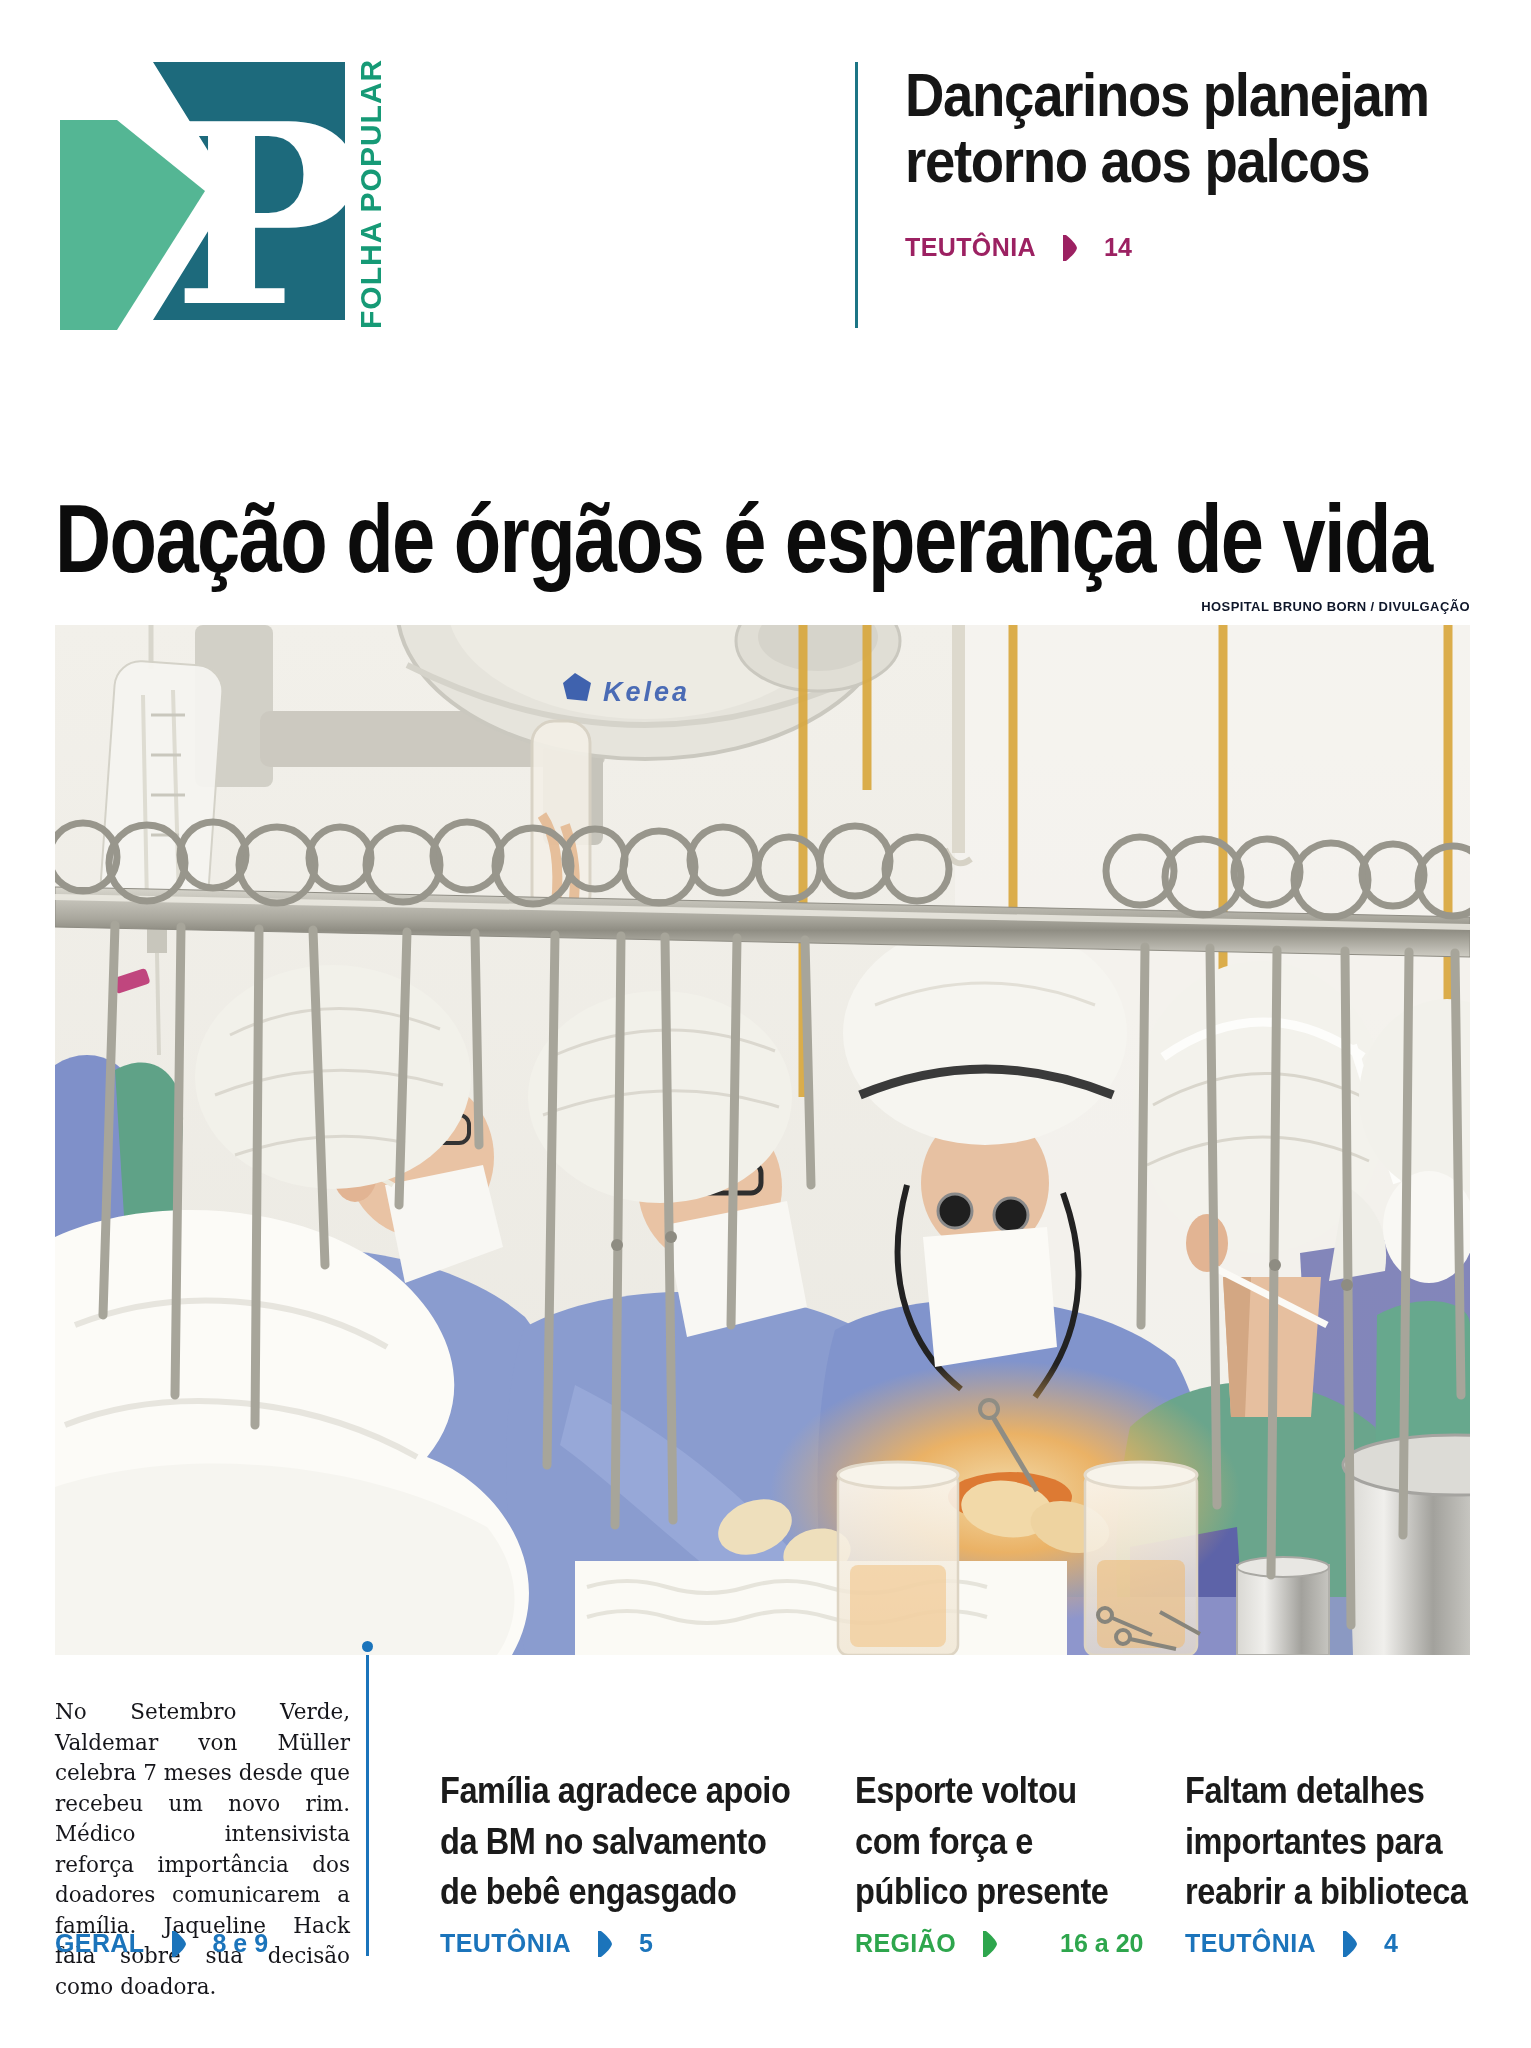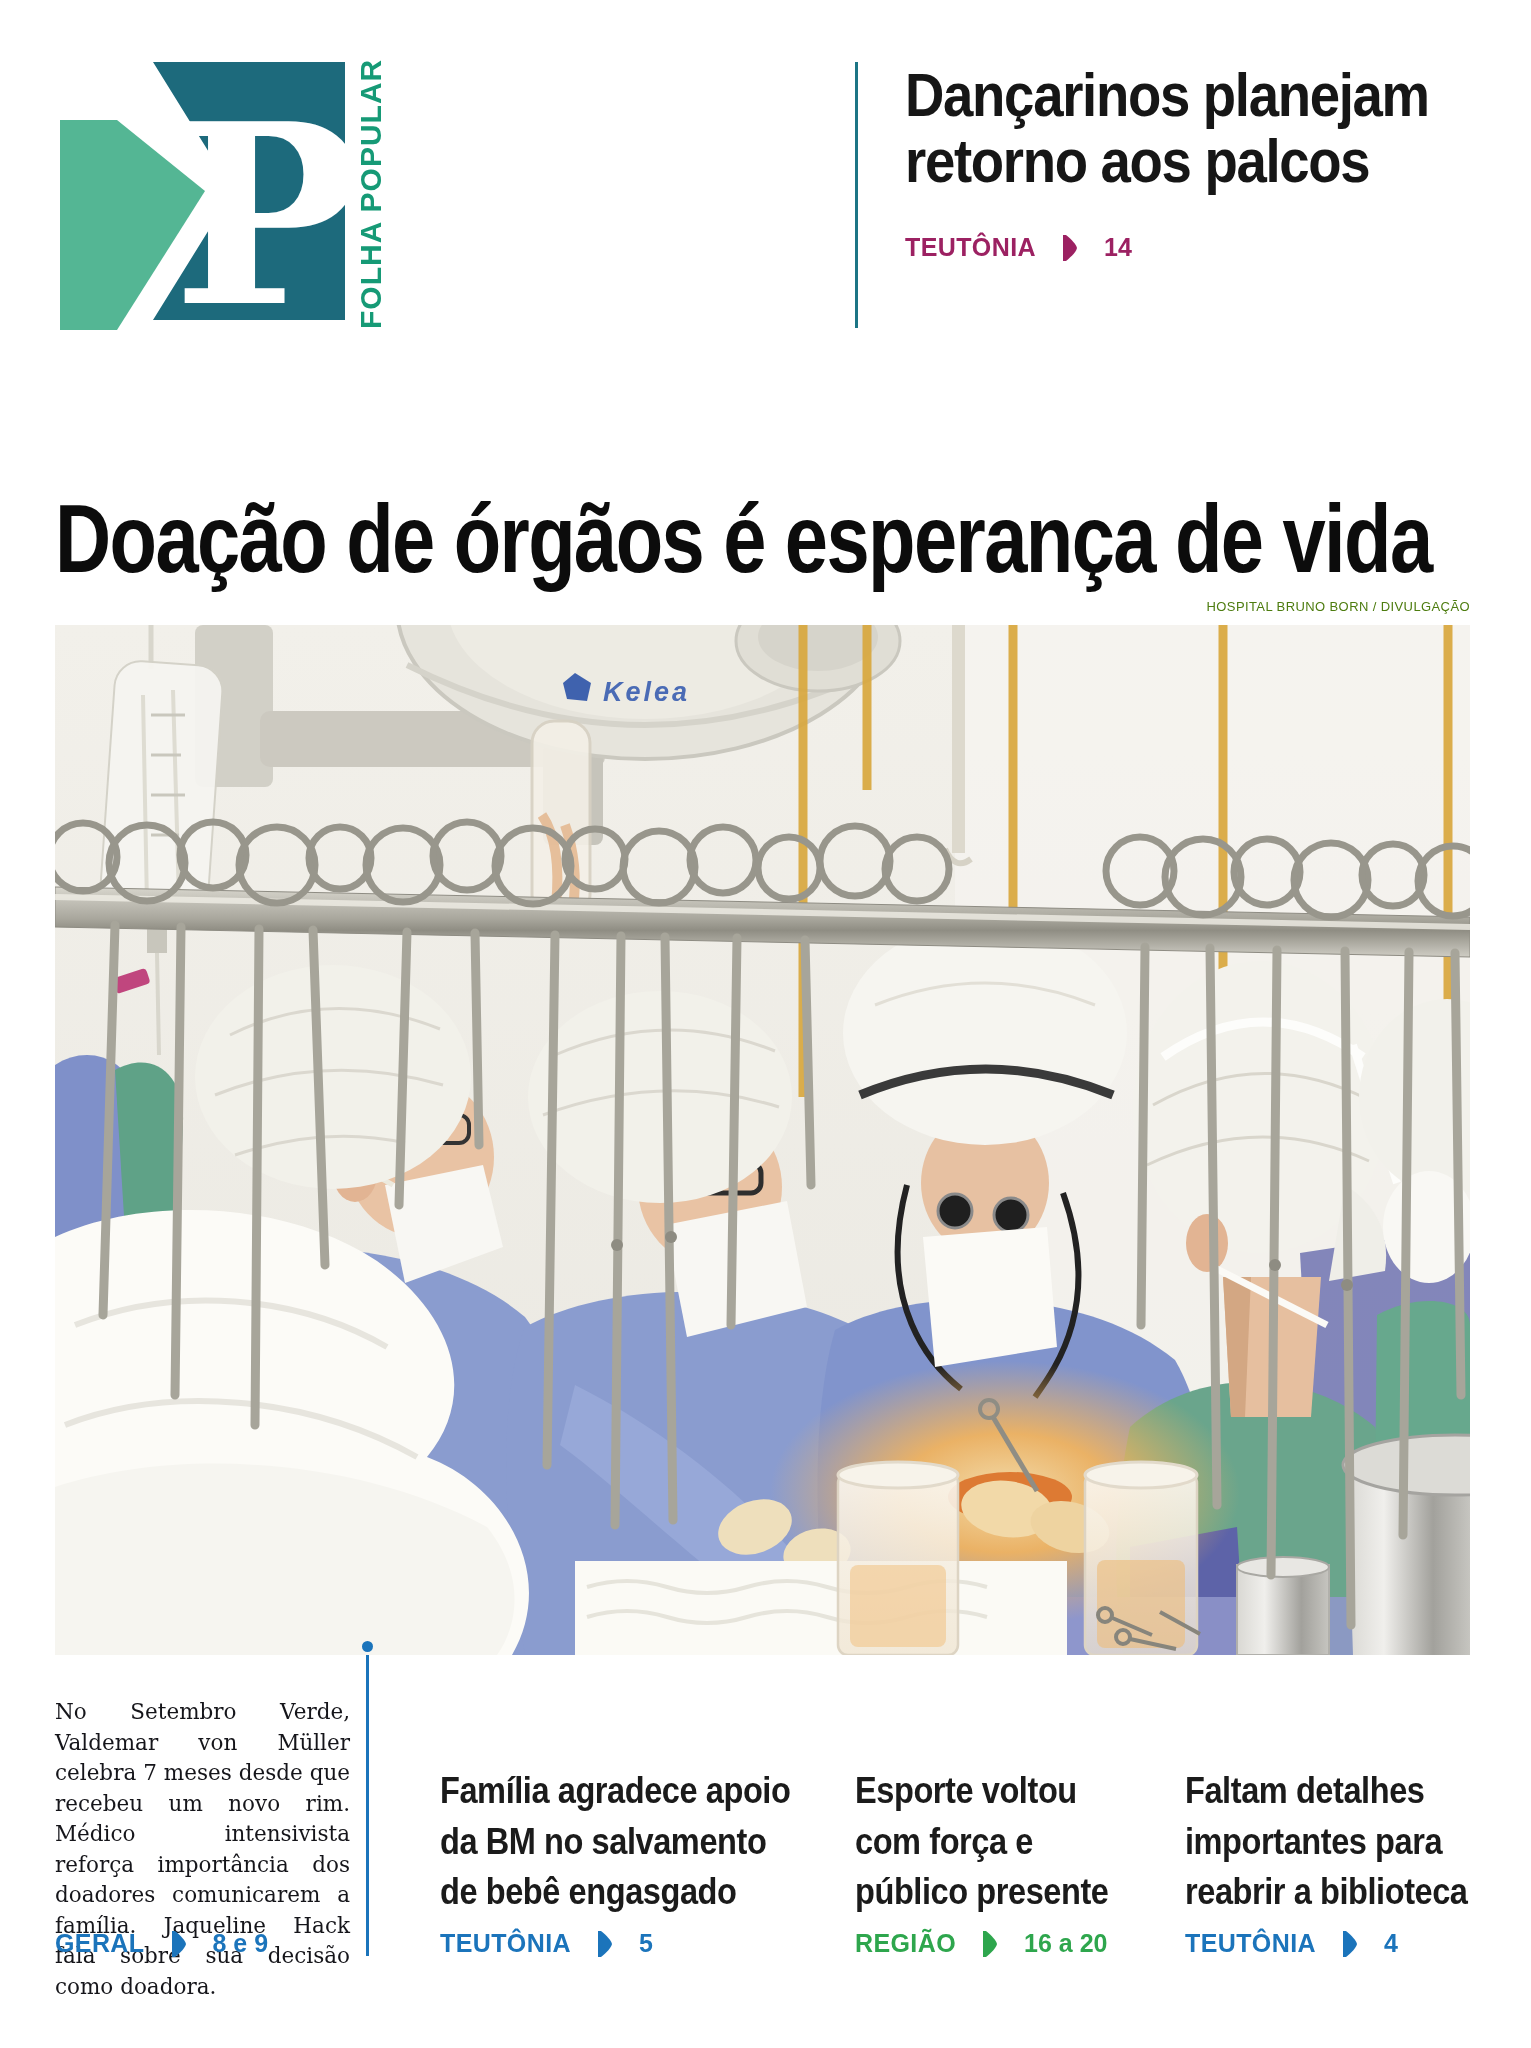--- a/index.html
+++ b/index.html
@@ -31,22 +31,22 @@
   .top-story .section-row{margin-top:40px;}
   .section-label{font-size:25px;font-weight:bold;letter-spacing:0.4px;}
   .section-pages{font-size:25px;font-weight:bold;}
   .flag{width:16px;height:26px;margin:0 26px;}
   .magenta{color:#9c2162;}
 
   
   .lead-headline{position:absolute;left:55px;top:484px;width:1420px;
     font-size:96px;font-weight:bold;color:#0c0c0c;letter-spacing:-2px;white-space:pre;
     transform:scaleX(0.81);transform-origin:left top;}
-  .photo-credit{position:absolute;right:61px;top:599px;font-size:13px;font-weight:normal;
-    color:#4d7c0f;letter-spacing:0.4px;}
+  .photo-credit{position:absolute;right:61px;top:599px;font-size:13px;font-weight:bold;
+    color:#0f172a;letter-spacing:0.4px;}
   .photo-wrap{position:absolute;left:55px;top:625px;width:1415px;height:1030px;}
 
   
   .marker-dot{position:absolute;left:362px;top:1641px;width:11px;height:11px;border-radius:50%;background:#1b74bb;}
   .marker-line{position:absolute;left:366px;top:1655px;width:3px;height:301px;background:#1b74bb;}
 
   
   .lead-summary{position:absolute;left:55px;top:1697px;width:295px;
     font-family:"DejaVu Serif",serif;font-size:21.5px;line-height:1.42;color:#15151a;text-align:justify;}
   .row-lead{position:absolute;left:55px;top:1929px;}
@@ -355,21 +355,21 @@
   </div>
 
   <div class="teaser-headline t3h">Esporte voltou
 com força e
 público presente</div>
   <div class="section-row row-t3">
     <span class="section-label" style="color: rgb(46, 166, 77);">REGIÃO</span>
     <svg class="flag" viewBox="0 0 16 26">
       <path d="M1 0 L4 0 C10 5 14 9 15 13 C14 17 10 21 4 26 L1 26 Z" fill="#2ea64d"></path>
     </svg>
-    <span class="section-pages" style="color: rgb(46, 166, 77);">16 a 20</span>
+    <span class="section-pages" style="color: rgb(46, 166, 77); margin-left: 36px;">16 a 20</span>
   </div>
 
   <div class="teaser-headline t4h">Faltam detalhes
 importantes para
 reabrir a biblioteca</div>
   <div class="section-row row-t4">
     <span class="section-label" style="color: rgb(27, 116, 187);">TEUTÔNIA</span>
     <svg class="flag" viewBox="0 0 16 26">
       <path d="M1 0 L4 0 C10 5 14 9 15 13 C14 17 10 21 4 26 L1 26 Z" fill="#1b74bb"></path>
     </svg>

